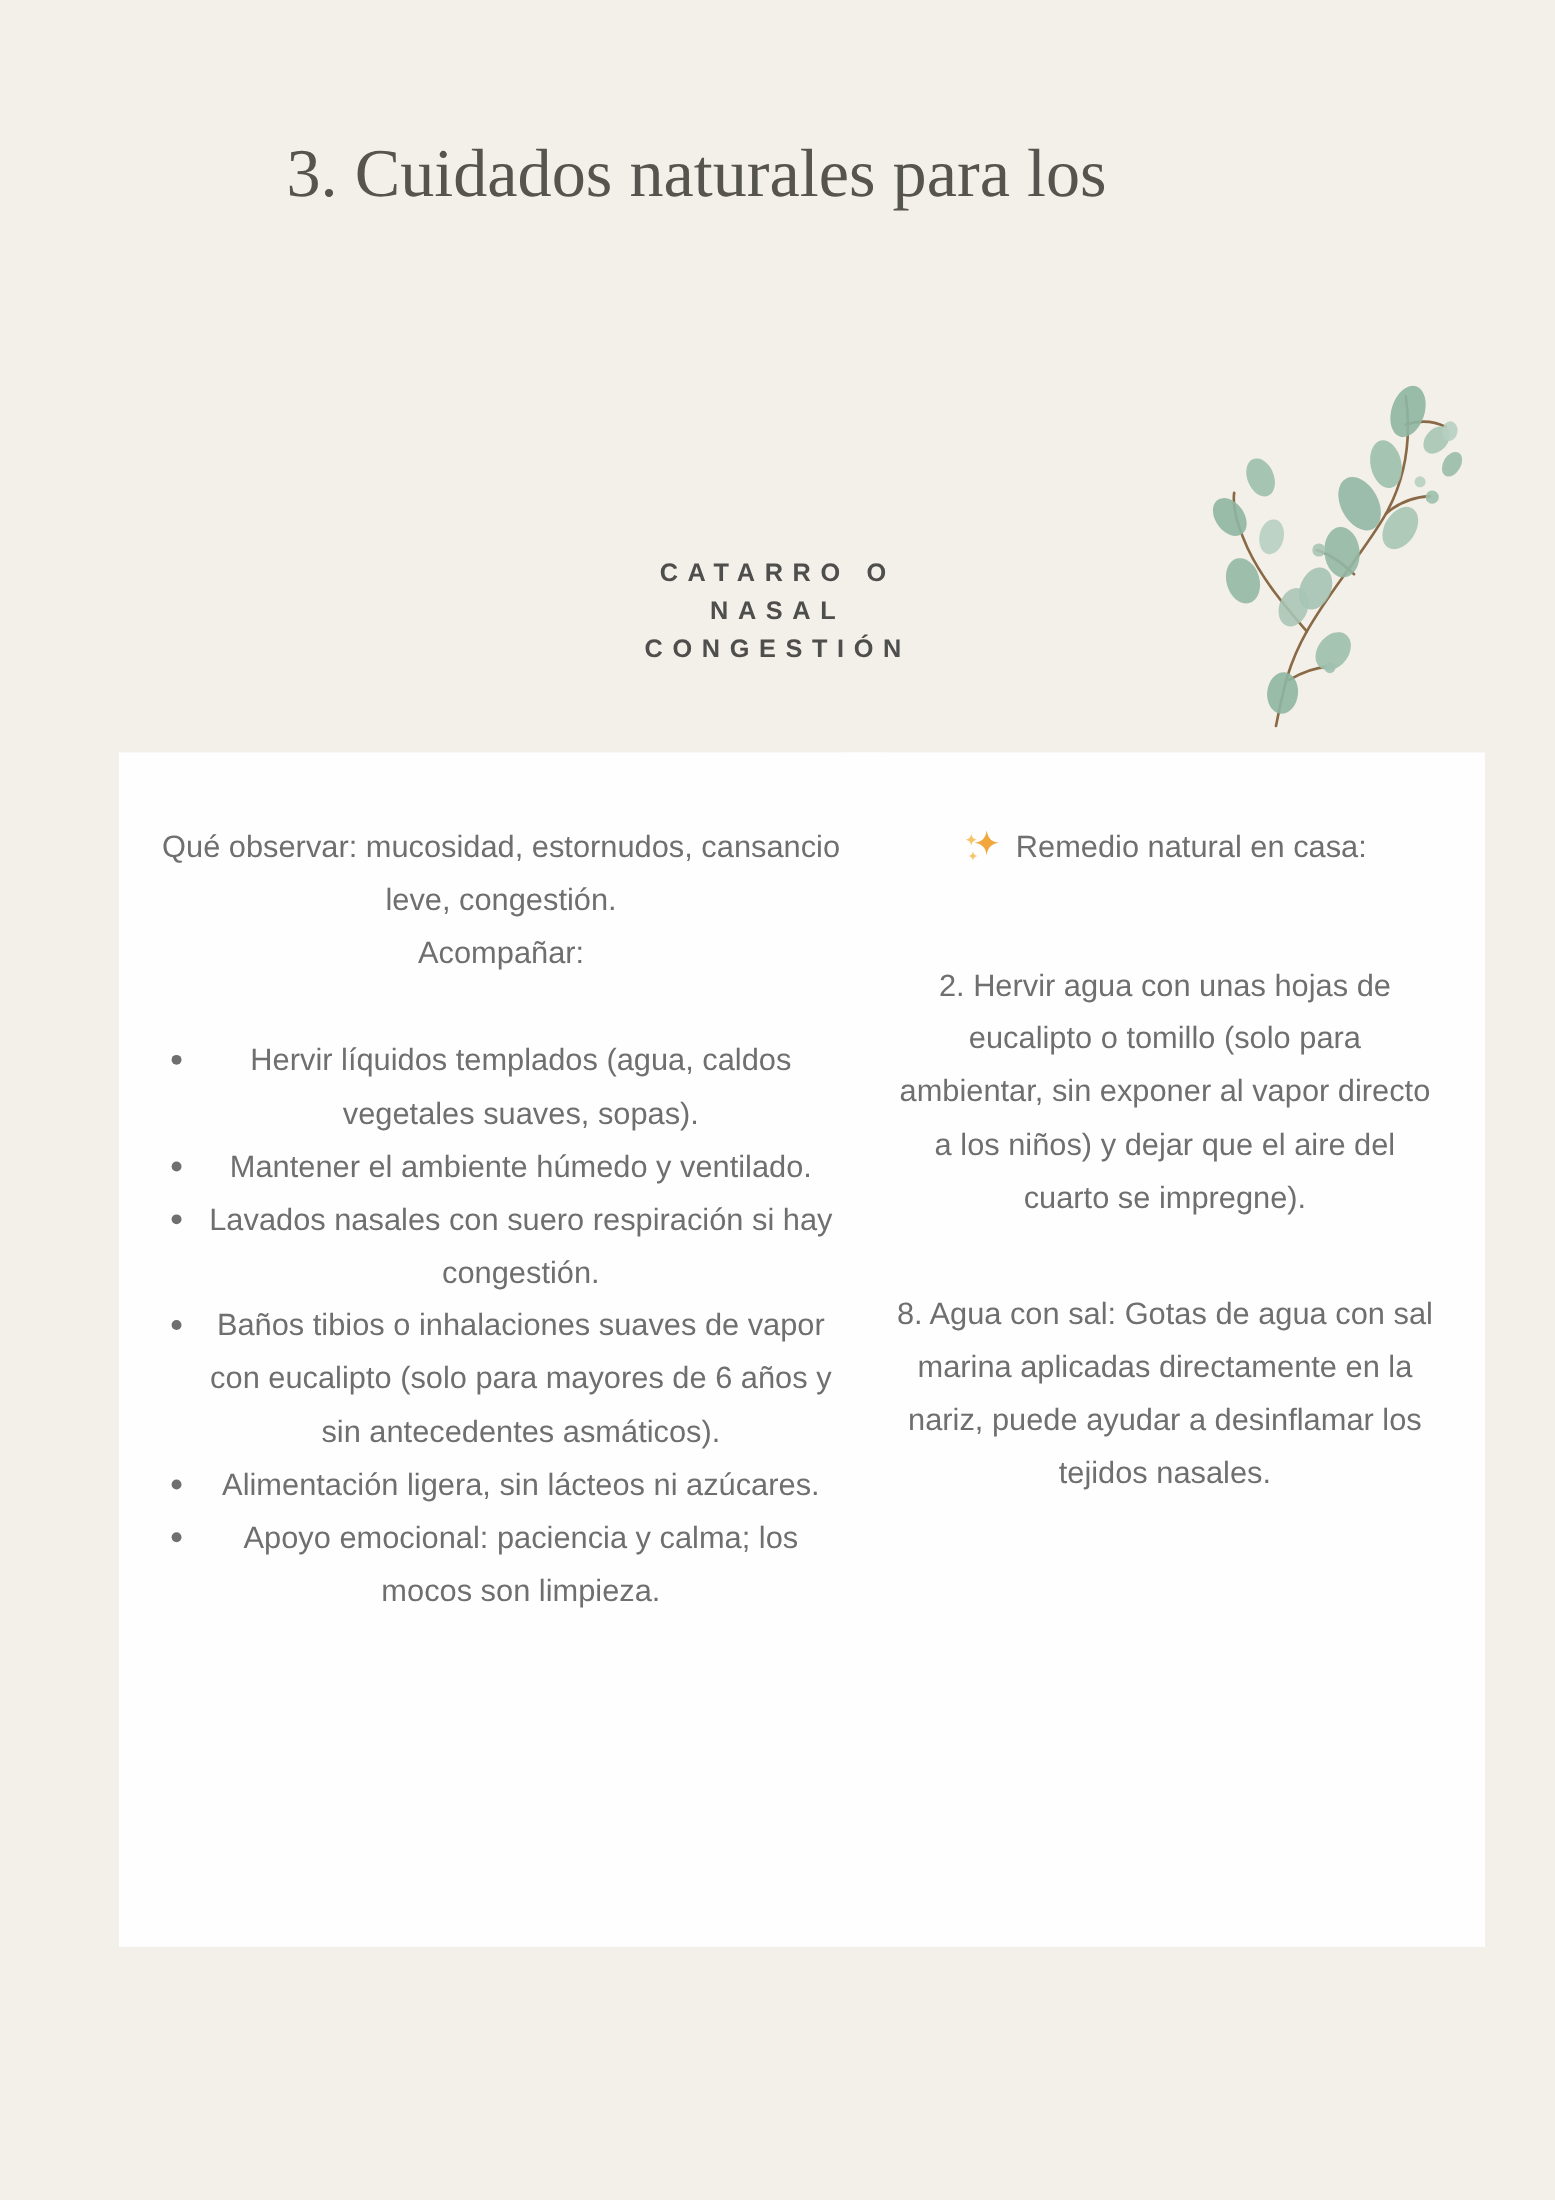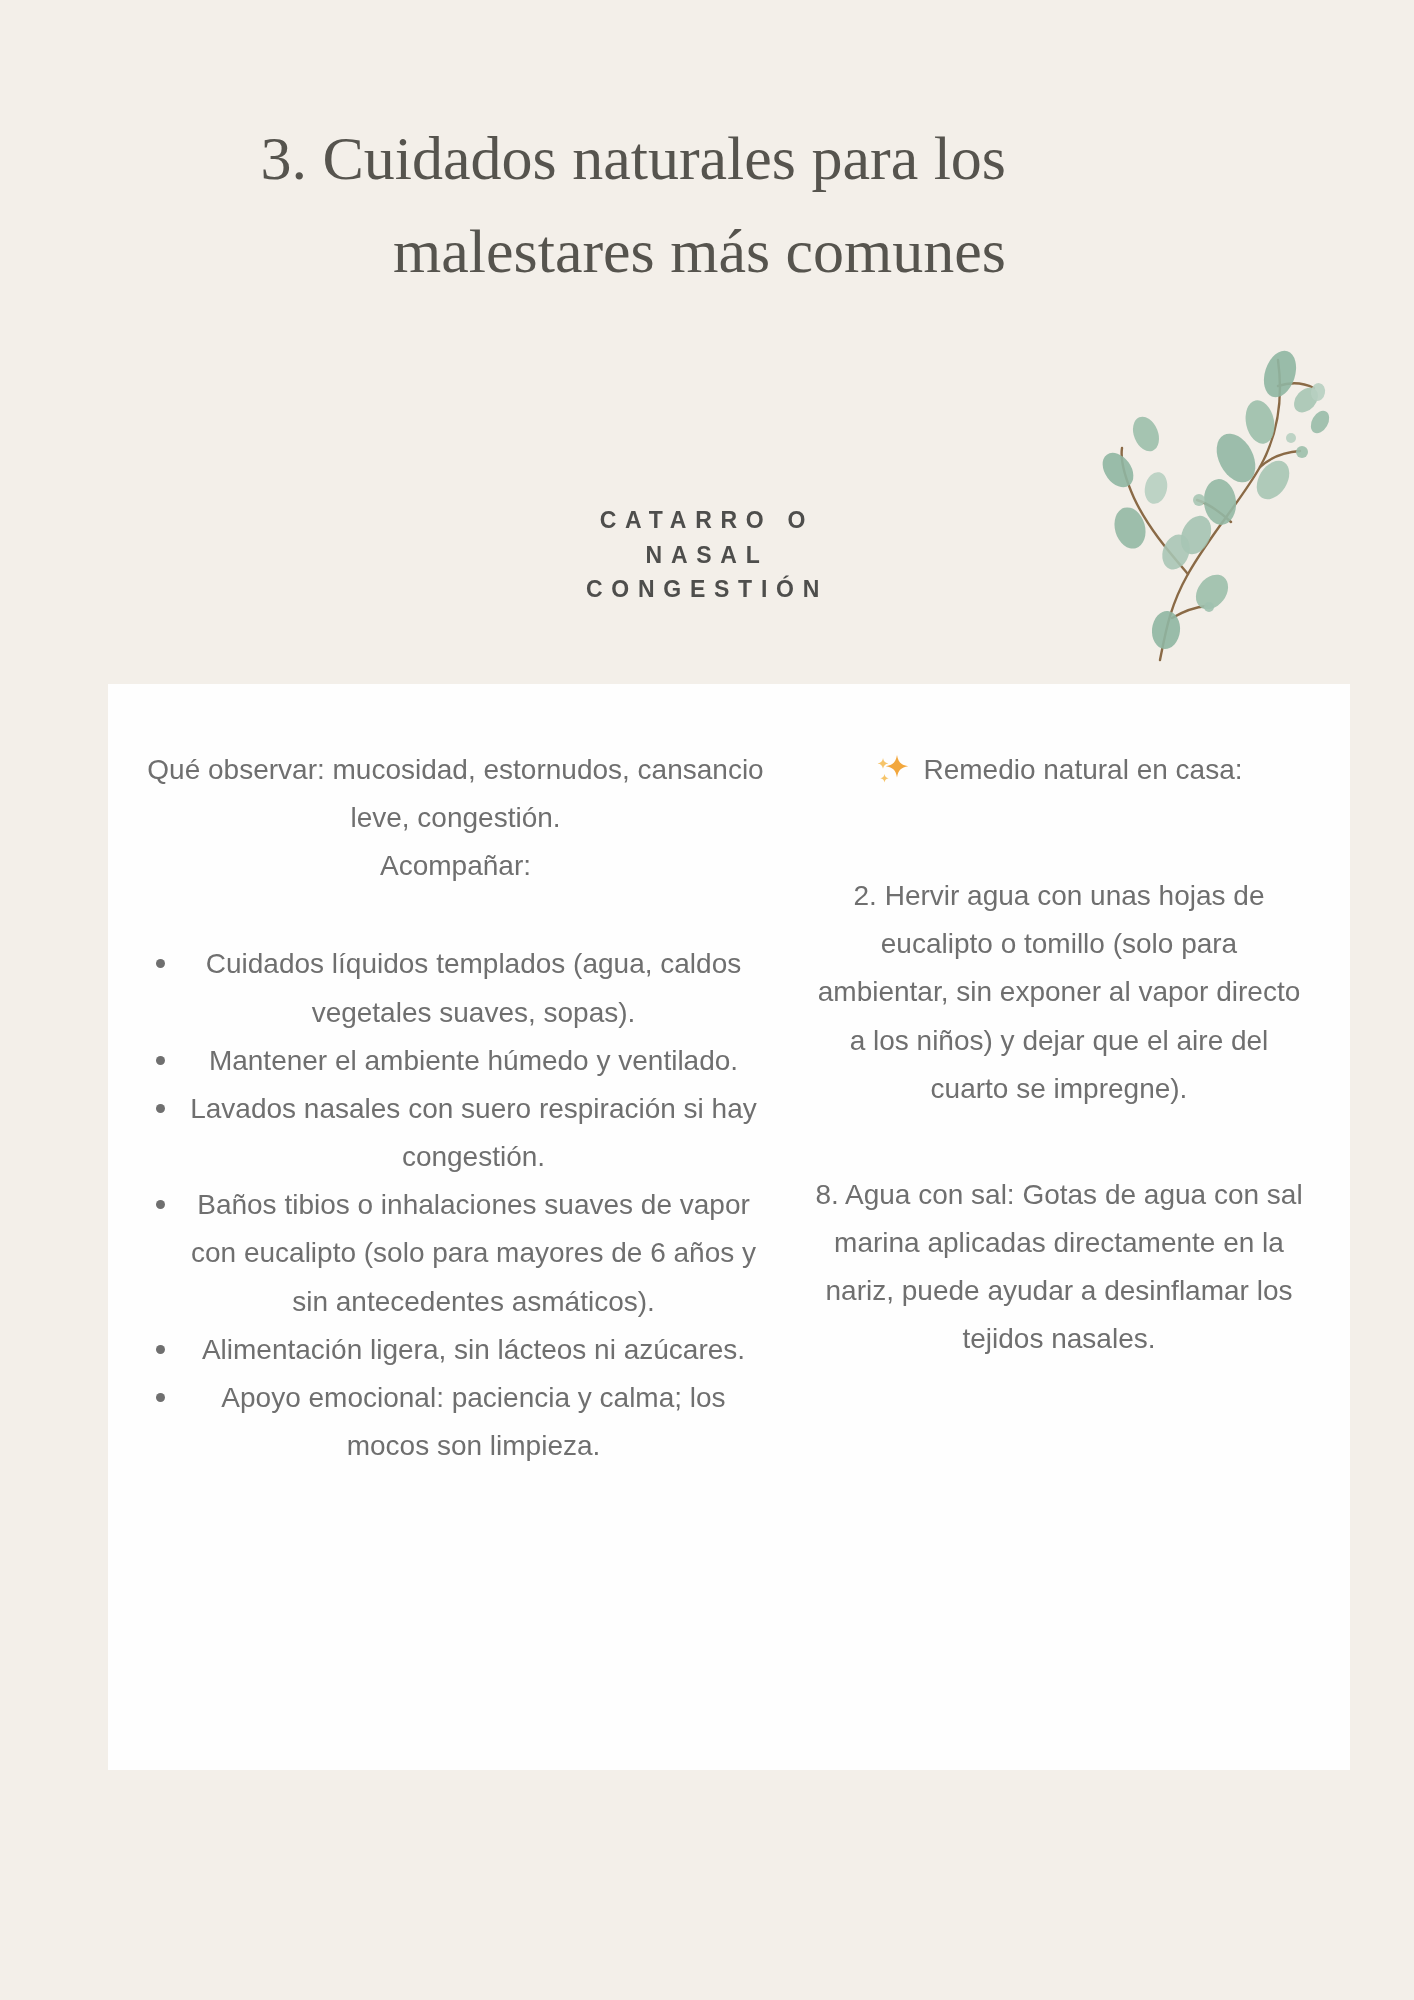--- a/index.html
+++ b/index.html
@@ -100,21 +100,20 @@
 
   .sparkle-svg { width: 36px; height: 36px; flex: 0 0 auto; }
 </style>
 </head>
 <body>
 
 <div class="page">
 
   <h1 class="page-title">
     <span>3. Cuidados naturales para los</span>
-    <span>malestares más comunes</span>
   </h1>
 
   <div class="section-label">
     <span>CATARRO O</span>
     <span>NASAL</span>
     <span>CONGESTIÓN</span>
   </div>
 
   <svg class="illustration" viewBox="0 0 280 335" aria-hidden="true">
     <g fill="none" stroke="#8a6a46" stroke-width="2.4" stroke-linecap="round">
@@ -148,21 +147,21 @@
       <circle cx="223" cy="108" r="5" fill="#b7cfc1" fill-opacity="0.9"></circle>
     </g>
   </svg>
 
   <section class="card card-left">
     <p class="intro-text">
       <span>Qué observar: mucosidad, estornudos, cansancio leve, congestión.</span><br>
       <span>Acompañar:</span>
     </p>
     <ul class="bullet-list">
-      <li>Cuidados líquidos templados (agua, caldos vegetales suaves, sopas).</li>
+      <li>Hervir líquidos templados (agua, caldos vegetales suaves, sopas).</li>
       <li>Mantener el ambiente húmedo y ventilado.</li>
       <li>Lavados nasales con suero respiración si hay congestión.</li>
       <li>Baños tibios o inhalaciones suaves de vapor con eucalipto (solo para mayores de 6 años y sin antecedentes asmáticos).</li>
       <li>Alimentación ligera, sin lácteos ni azúcares.</li>
       <li>Apoyo emocional: paciencia y calma; los mocos son limpieza.</li>
     </ul>
   </section>
 
   <section class="card card-right">
     <div class="remedy-header">

